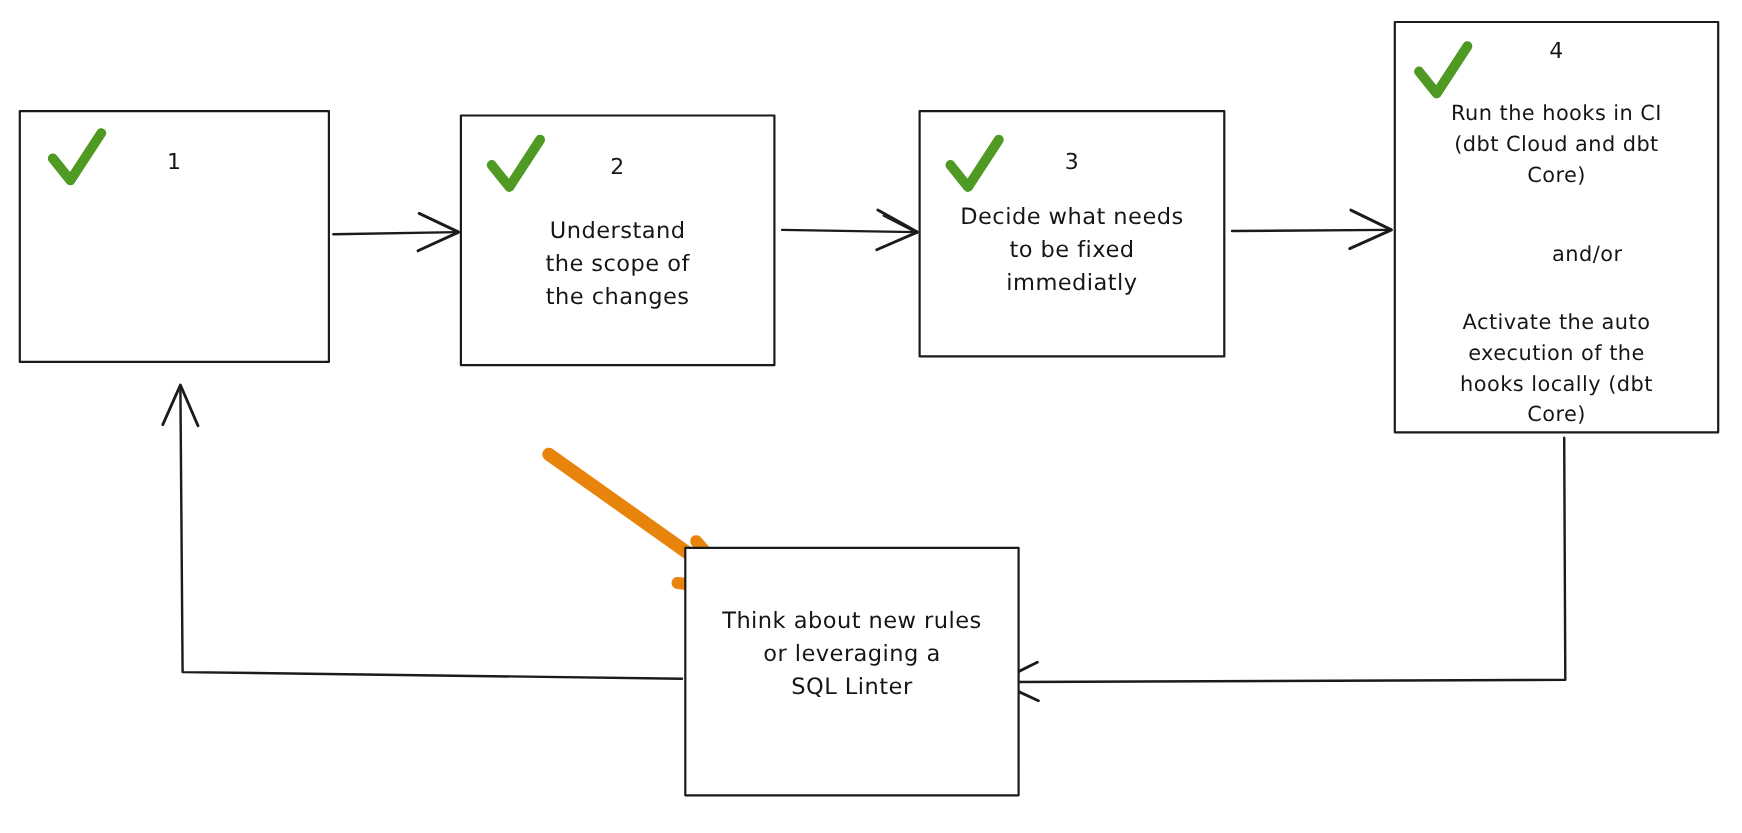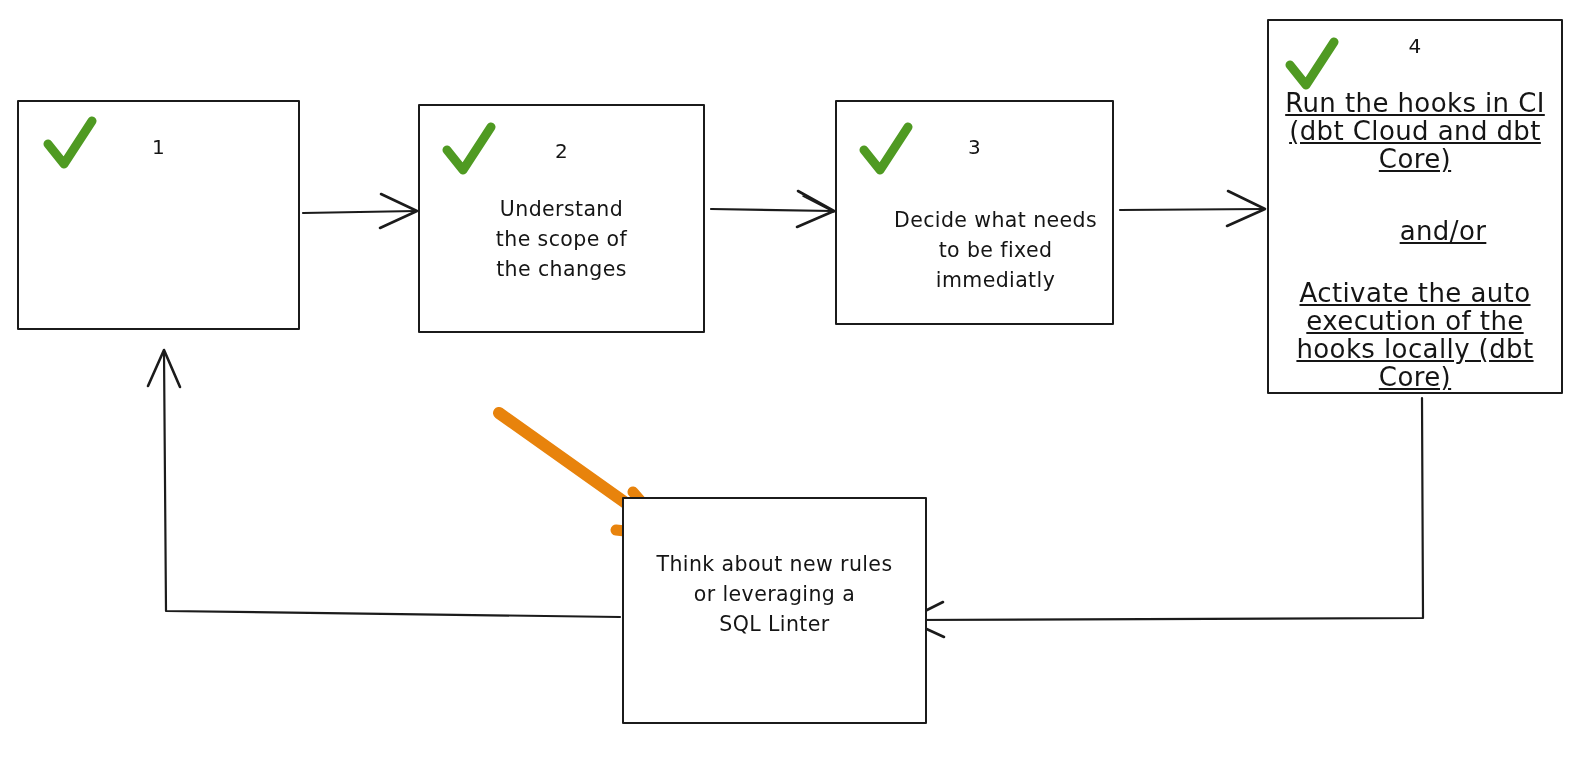--- a/index.html
+++ b/index.html
@@ -56,40 +56,39 @@
     width: 100%;
     text-align: center;
     font-family: "DejaVu Sans", sans-serif;
     font-size: 20.5px;
     line-height: 30px;
     color: #151515;
     letter-spacing: 0.4px;
     white-space: pre-line;
   }
   .node-body.small {
-    font-size: 26px;
+    font-size: 19px;
     line-height: 28px;
-    text-decoration: underline;
   }
 
   
   #node-1 { left: 17px;   top: 100px; width: 283px; height: 230px; }
   #node-2 { left: 418px;  top: 104px; width: 287px; height: 229px; }
   #node-3 { left: 835px;  top: 100px; width: 279px; height: 225px; }
   #node-4 { left: 1267px; top: 19px;  width: 296px; height: 375px; }
   #node-5 { left: 622px;  top: 497px; width: 305px; height: 227px; }
 
   #node-1 .step-number { top: 33px; }
   #node-2 .step-number { top: 33px; }
   #node-3 .step-number { top: 33px; }
   #node-4 .step-number { top: 13px; }
 
   #node-1 .node-body { top: 88px; }
   #node-2 .node-body { top: 88px; }
-  #node-3 .node-body { top: 103px; padding-left: 21px; }
+  #node-3 .node-body { top: 80px; }
   #node-4 .node-body.b1 { top: 68px; }
   #node-4 .node-body.b2 { top: 196px; padding-left: 28px; }
   #node-4 .node-body.b3 { top: 246px; margin-top: 12px; }
   #node-5 .node-body { top: 50px; }
 
   #node-1 .check-icon { left: 24px;  top: 14px;  }
   #node-2 .check-icon { left: 22px;  top: 16px;  }
   #node-3 .check-icon { left: 22px;  top: 20px;  }
   #node-4 .check-icon { left: 16px;  top: 16px;  }
 </style>

